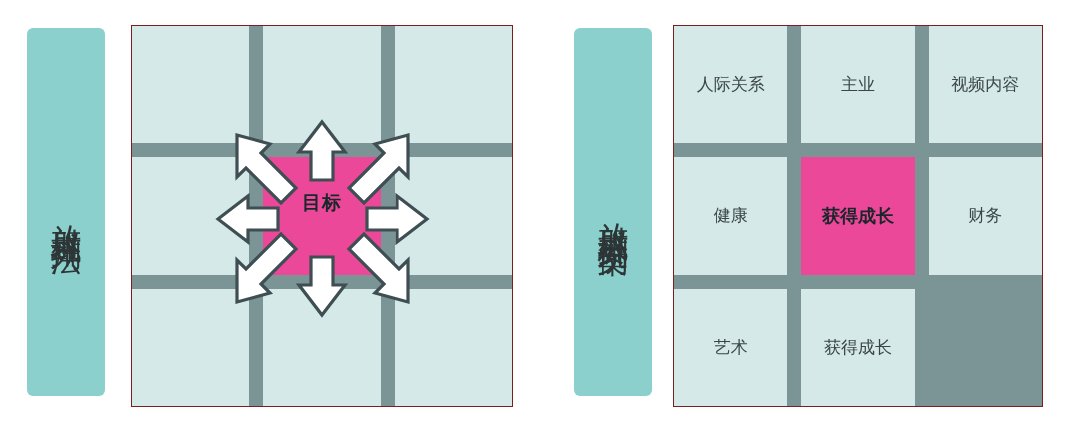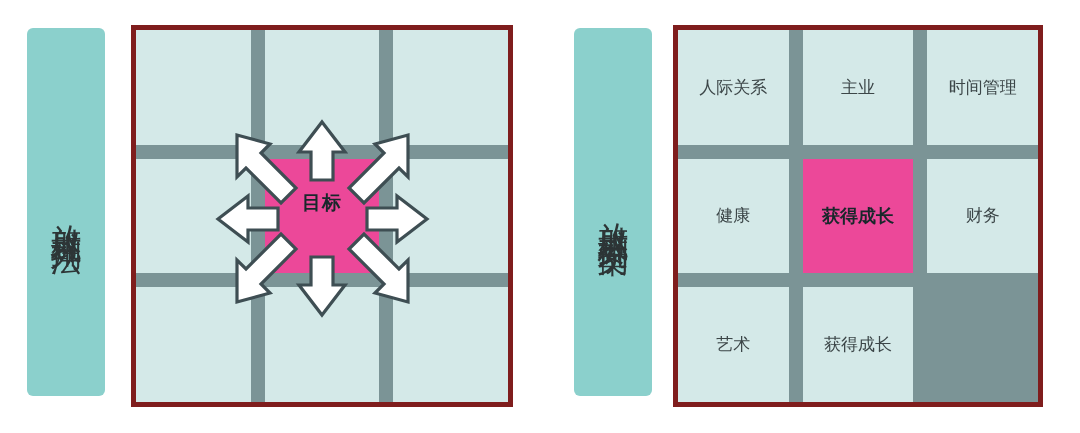--- a/index.html
+++ b/index.html
@@ -39,21 +39,21 @@
   #label-bar-right { left: 574px; top: 28px; width: 78px; height: 368px; }
 
   
   .grid {
     position: absolute;
     display: grid;
     grid-template-columns: repeat(3, 1fr);
     grid-template-rows: repeat(3, 1fr);
     background: #7b9496;   
     gap: 14px;
-    border: 5px solid #7f1d1d;
+    border: 1px solid #7f1d1d;
     box-sizing: border-box;
   }
   .cell {
     background: #d4e9e8;
     display: flex;
     align-items: center;
     justify-content: center;
     font-size: 17px;
     color: #3c4648;
     position: relative;
@@ -190,21 +190,21 @@
 </div>
 
 <div class="grid" id="grid-example">
   <div class="cell">
       <span class="cell-label">人际关系</span>
     </div>
   <div class="cell">
       <span class="cell-label">主业</span>
     </div>
   <div class="cell">
-      <span class="cell-label">时间管理</span>
+      <span class="cell-label">视频内容</span>
     </div>
   <div class="cell">
       <span class="cell-label">健康</span>
     </div>
   <div class="cell center">
       <span class="cell-label">获得成长</span>
     </div>
   <div class="cell">
       <span class="cell-label">财务</span>
     </div>

